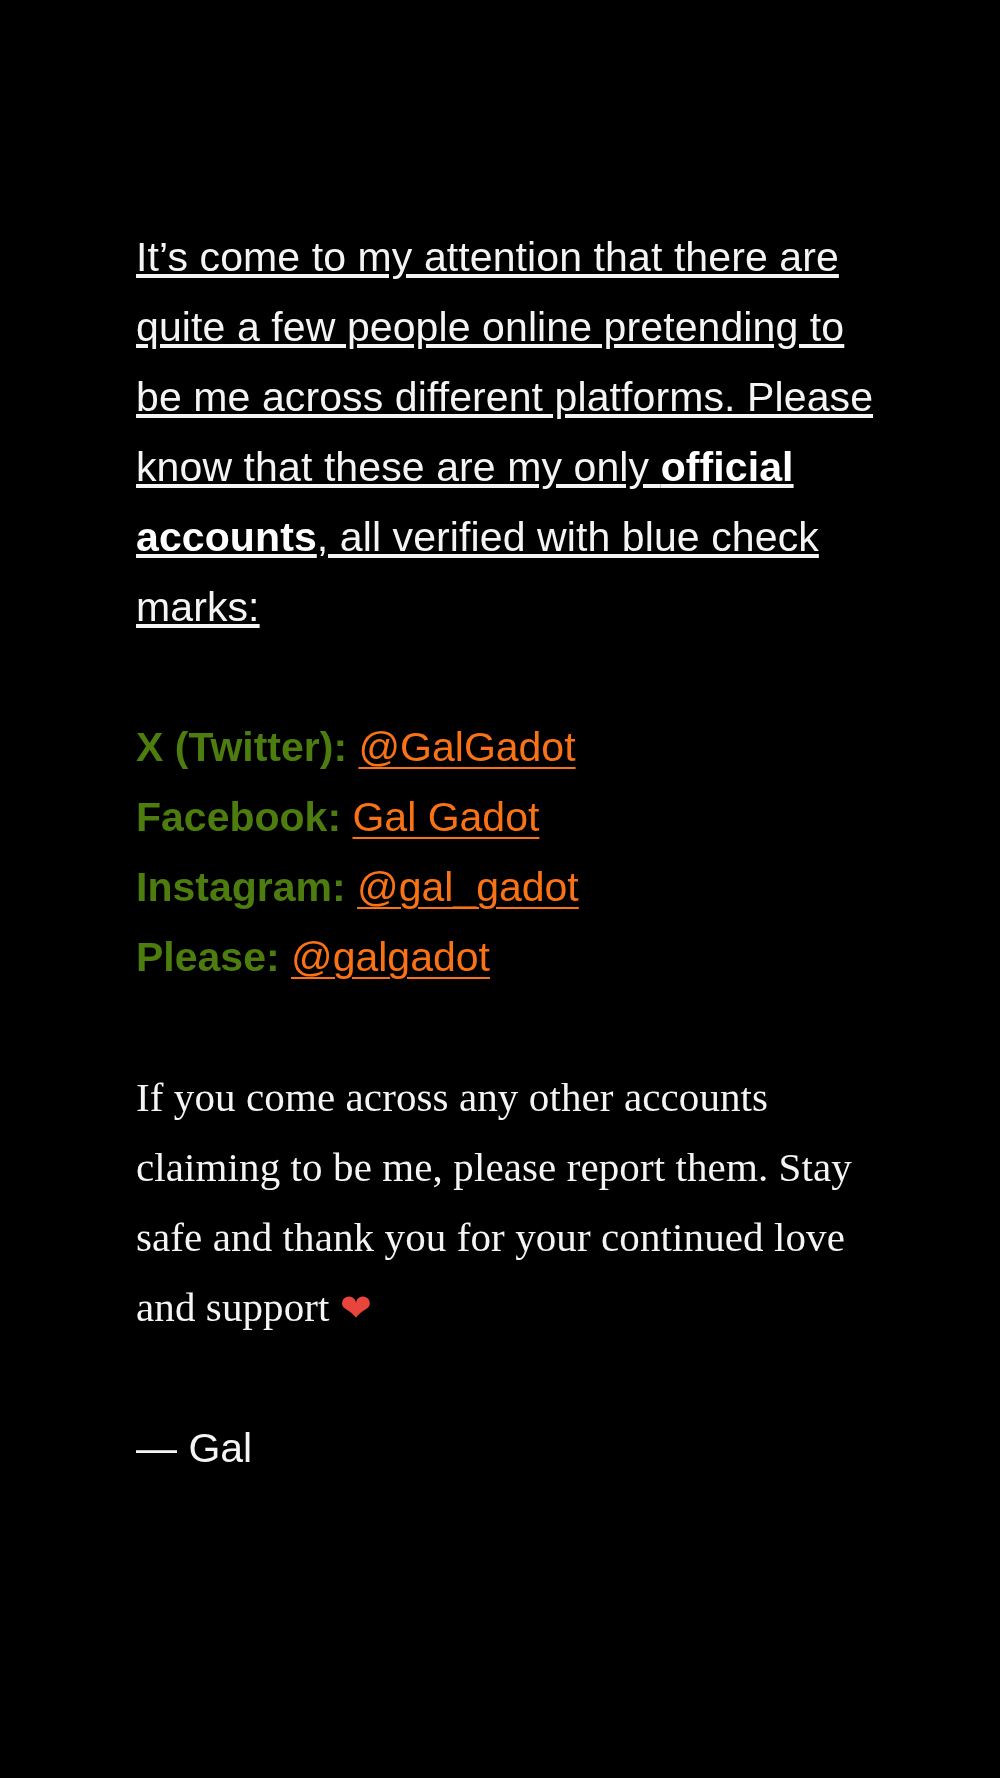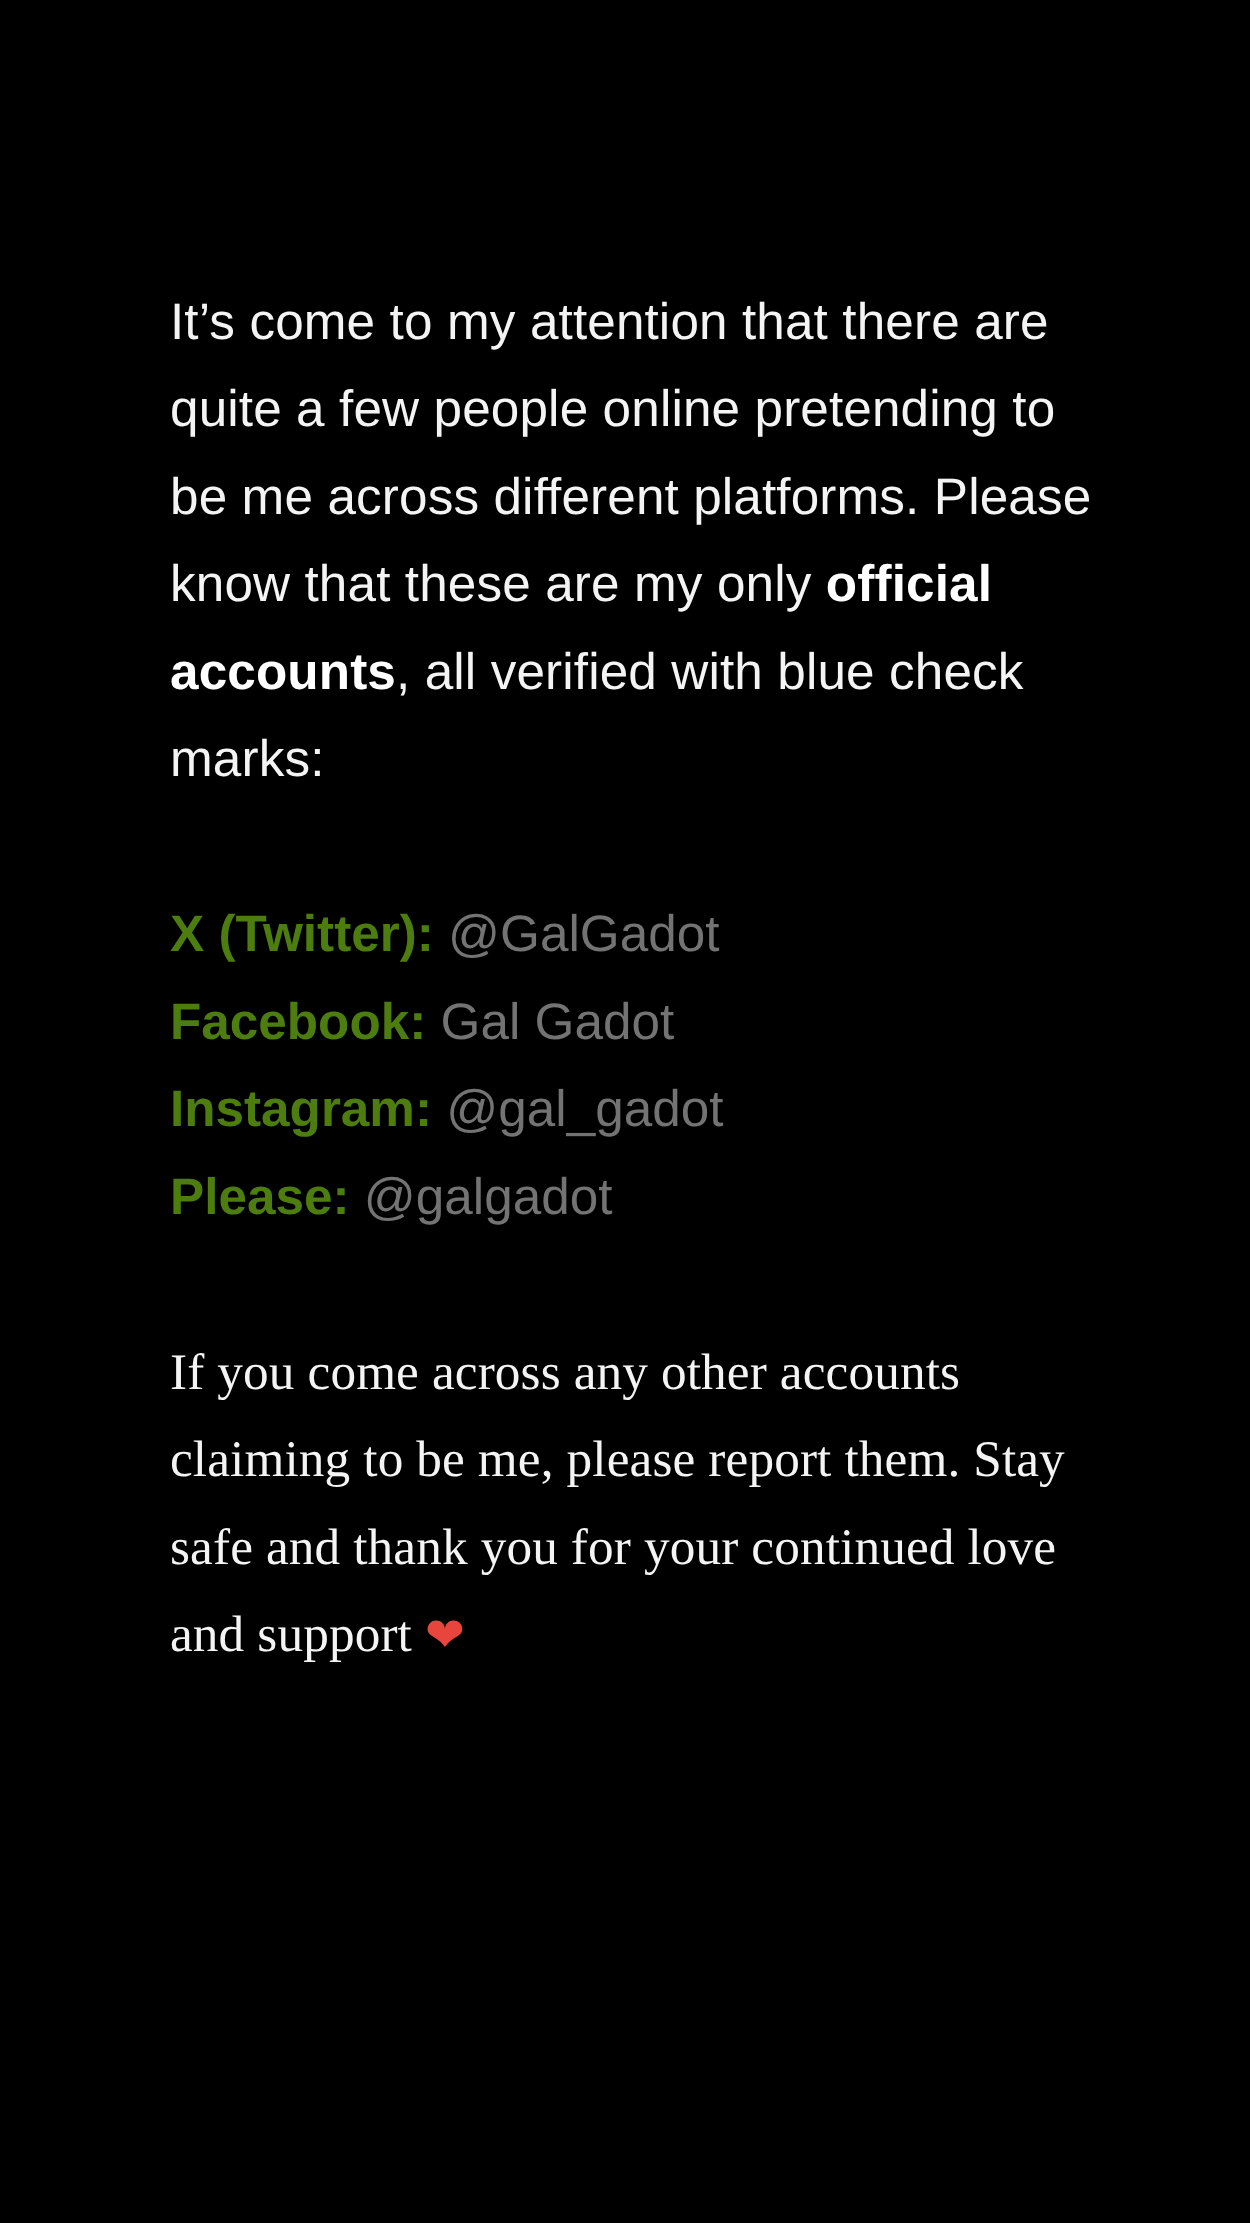--- a/index.html
+++ b/index.html
@@ -31,20 +31,21 @@
   .para {
     font-size: 41px;
     line-height: 70px;
     font-weight: 400;
     letter-spacing: 0.1px;
     color: #f4f4f4;
     margin: 0;
   }
   .para.intro {
     width: 745px;
+    text-decoration: underline;
   }
   .para.outro {
     width: 745px;
     font-family: Liberation Serif, serif;
   }
   .gap {
     height: 70px;
   }
   .accounts {
     margin: 0;
@@ -53,21 +54,22 @@
     font-size: 41px;
     line-height: 70px;
     color: #f4f4f4;
     white-space: nowrap;
   }
   .platform {
     font-weight: 700;
     color: #4d7c0f;
   }
   .handle {
-    color: #737373;
+    color: #f97316;
+    text-decoration: underline;
     text-underline-offset: 6px;
     text-decoration-thickness: 2px;
     cursor: pointer;
   }
   .bold {
     font-weight: 700;
     color: #ffffff;
   }
   .heart {
     color: #e8453c;
@@ -100,16 +102,17 @@
       <div class="acct-line"><span class="platform">Please:</span>
         <span class="handle">@galgadot</span></div>
     </div>
 
     <div class="gap"></div>
 
     <p class="para outro"><span>If you come across any other accounts claiming to be me, please report them. Stay safe and thank you for your continued love and support </span><span class="heart">❤</span></p>
 
     <div class="gap"></div>
 
+    <div class="sign">— Gal</div>
 
   </div>
 
 </div>
 
 </body></html>

